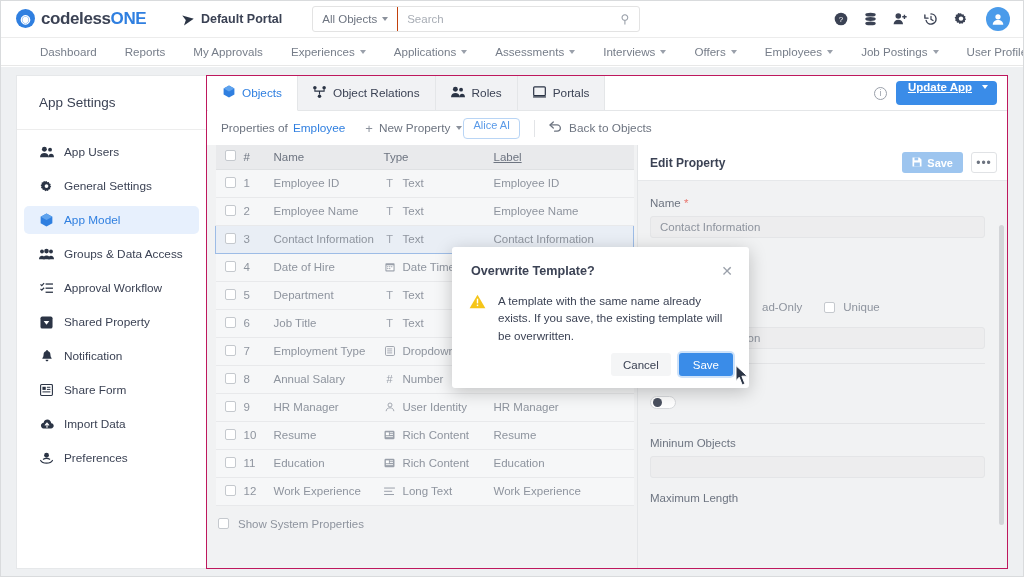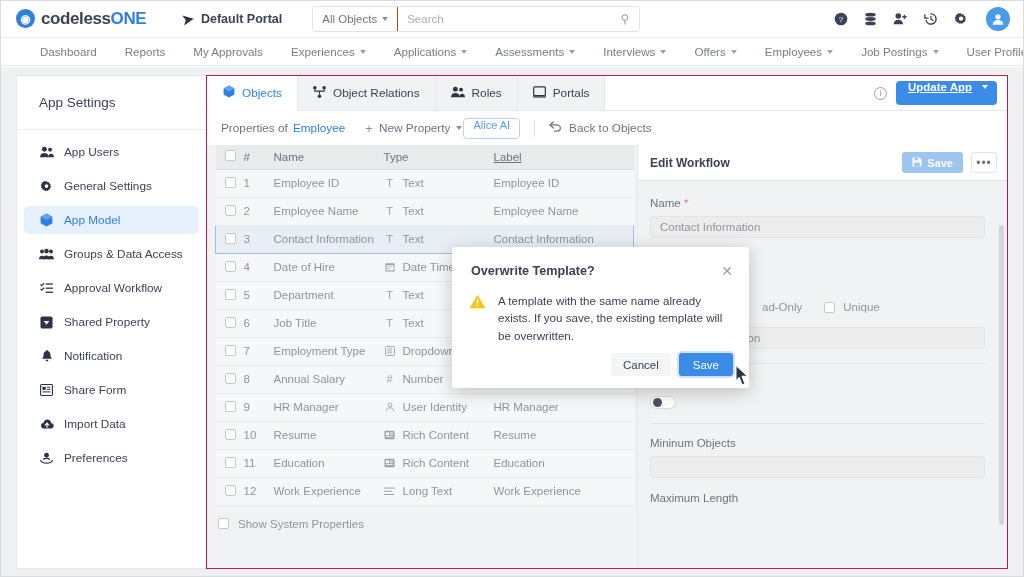--- a/index.html
+++ b/index.html
@@ -828,21 +828,21 @@
             </tbody>
           </table>
           <div class="showsys">
             <span class="chk"></span>
             <span>Show System Properties</span>
           </div>
         </div>
 
         <div class="editpane">
           <div class="edithdr">
-            <span class="edit-title">Edit Workflow</span>
+            <span class="edit-title">Edit Property</span>
             <div class="edit-actions">
               <div class="btn-save-sm">
                 <span><svg width="10" height="10" viewBox="0 0 12 12">
                       <path d="M0.6 0.6h8.2L11.4 3v8.4H0.6z" fill="#fff"></path>
                       <rect x="3" y="0.6" width="4.4" height="3.4" fill="#9dc5ef"></rect>
                       <rect x="2.6" y="6.6" width="6.8" height="4.8" fill="#9dc5ef"></rect>
                     </svg></span>
                 <span>Save</span>
               </div>
               <div class="btn-dots">

